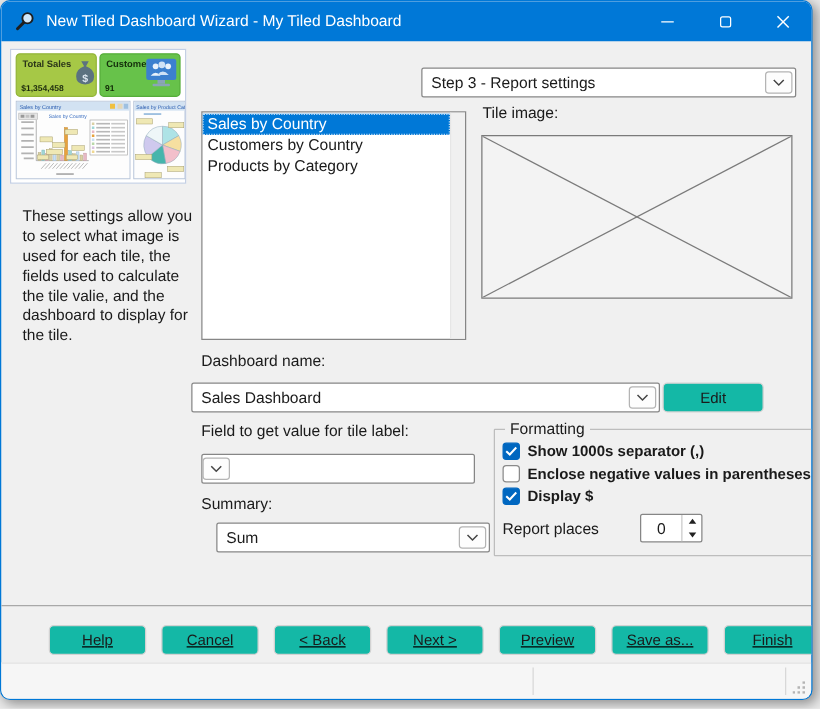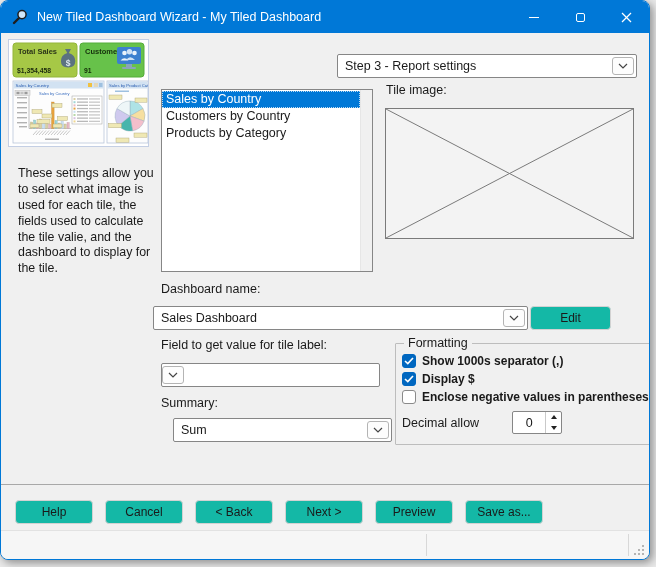--- a/index.html
+++ b/index.html
@@ -93,21 +93,21 @@
   }
   .spin-value { flex:1; font-size:12.5px; display:flex; align-items:center; justify-content:center; color:#1a1a1a; }
   .spin-btns { flex:none; width:16px; display:flex; flex-direction:column; border-left:1px solid #c9c9c9; }
   .spin-up, .spin-down { flex:1; display:flex; align-items:center; justify-content:center; }
   .tri-up { width:0; height:0; border-left:3.5px solid transparent; border-right:3.5px solid transparent; border-bottom:4.5px solid #222; }
   .tri-down { width:0; height:0; border-left:3.5px solid transparent; border-right:3.5px solid transparent; border-top:4.5px solid #222; }
   
   .desc { font-size:12.4px; line-height:1.28; color:#1a1a1a; }
   
   .separator { position:absolute; left:0; right:0; top:451px; height:1px; background:#a8a8a8; }
-  .btn-row { position:absolute; left:14px; top:467px; display:flex; gap:12px; }
+  .btn-row { position:absolute; left:38px; top:467px; display:flex; gap:12px;text-decoration:underline; }
   .btn-row .btn { width:78px; height:24px; }
   .statusbar {
     position:absolute; left:0; right:0; top:497px; bottom:0;
     background:#f6f6f6; border-top:1px solid #e2e2e2;
   }
   .status-sep { position:absolute; top:3px; bottom:3px; width:1px; background:#d8d8d8; }
   .grip { position:absolute; right:5px; bottom:4px; }
   .thumb { border:1px solid #c4cfe4; background:#fff; overflow:hidden; }
   .thumb svg { display:block; }
 </style>
@@ -350,37 +350,37 @@
       <legend>Formatting</legend>
       <div class="cb-row">
         <span class="cb checked">
           <svg width="10" height="8" viewBox="0 0 10 8">
             <path d="M1 4 L3.8 6.6 L9 1" stroke="#fff" stroke-width="1.6" fill="none"></path>
           </svg>
         </span>
         <span class="cb-label">Show 1000s separator (,)</span>
       </div>
       <div class="cb-row">
+        <span class="cb">
+          <svg width="10" height="8" viewBox="0 0 10 8">
+            <path d="M1 4 L3.8 6.6 L9 1" stroke="#fff" stroke-width="1.6" fill="none"></path>
+          </svg>
+        </span>
+        <span class="cb-label">Enclose negative values in parentheses</span>
+      </div>
+      <div class="cb-row">
         <span class="cb checked">
           <svg width="10" height="8" viewBox="0 0 10 8">
             <path d="M1 4 L3.8 6.6 L9 1" stroke="#fff" stroke-width="1.6" fill="none"></path>
           </svg>
         </span>
         <span class="cb-label">Display $</span>
       </div>
-      <div class="cb-row">
-        <span class="cb">
-          <svg width="10" height="8" viewBox="0 0 10 8">
-            <path d="M1 4 L3.8 6.6 L9 1" stroke="#fff" stroke-width="1.6" fill="none"></path>
-          </svg>
-        </span>
-        <span class="cb-label">Enclose negative values in parentheses</span>
-      </div>
       <div class="dec-row">
-        <span class="lbl">Decimal allow</span>
+        <span class="lbl">Report places</span>
         <div class="spinner">
           <span class="spin-value">0</span>
           <span class="spin-btns">
             <span class="spin-up">
                 <span class="tri-up"></span>
               </span>
             <span class="spin-down">
                 <span class="tri-down"></span>
               </span>
           </span>
@@ -389,20 +389,21 @@
     </fieldset>
 
     <div class="separator"></div>
     <div class="btn-row">
       <div class="btn">Help</div>
       <div class="btn">Cancel</div>
       <div class="btn">&lt; Back</div>
       <div class="btn">Next &gt;</div>
       <div class="btn">Preview</div>
       <div class="btn">Save as...</div>
+      <div class="btn">Finish</div>
     </div>
 
     <div class="statusbar">
       <div class="status-sep" style="left:425px;"></div>
       <div class="status-sep" style="left:627px;"></div>
       <svg class="grip" width="10" height="10" viewBox="0 0 10 10">
         <g fill="#b4b4b4">
           <rect x="8" y="0" width="2" height="2"></rect>
           <rect x="8" y="4" width="2" height="2"></rect>
             <rect x="4" y="4" width="2" height="2"></rect>

